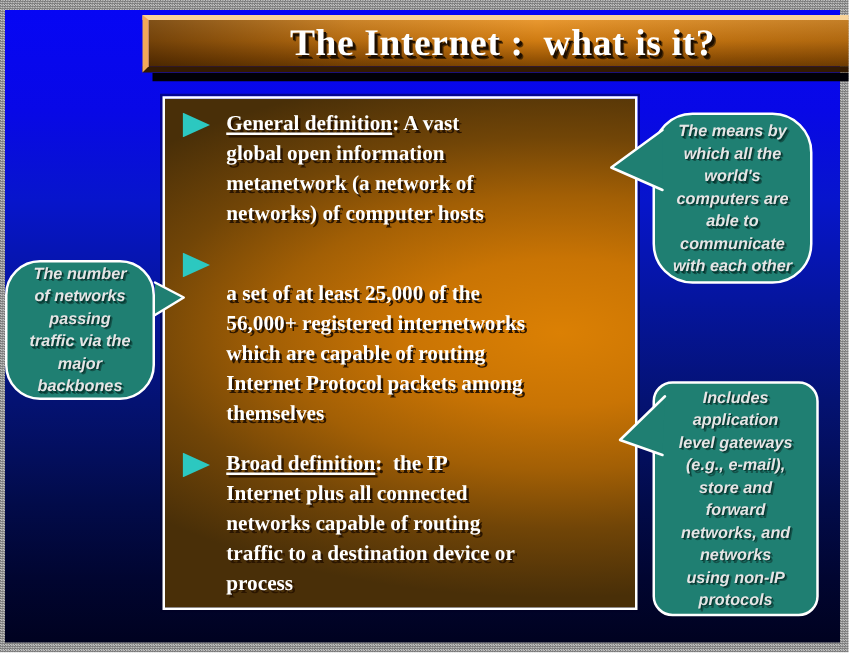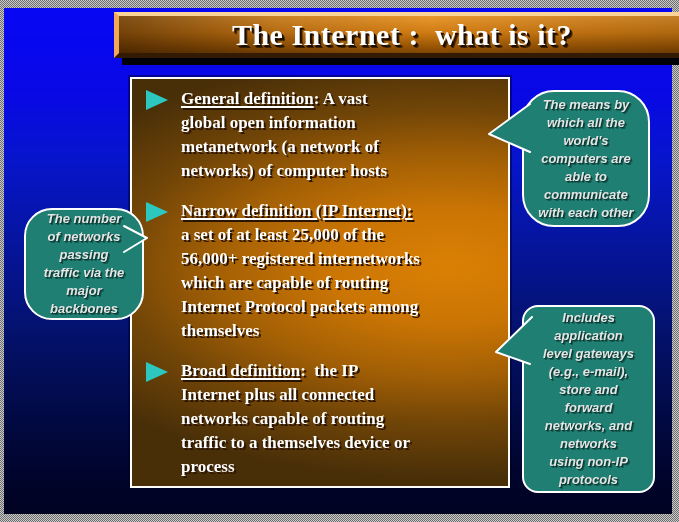--- a/index.html
+++ b/index.html
@@ -59,21 +59,21 @@
     position:absolute;z-index:3;box-sizing:border-box;
     background:#1f7f72;border:2px solid #ffffff;
     display:flex;align-items:center;justify-content:center;text-align:center;
   }
   .callout-text{
     font-weight:bold;font-style:italic;font-size:13px;line-height:18px;color:#e5e5e5;
     text-shadow:1px 1px 0 #063a33,2px 2px 0 rgba(0,0,0,.35);
     white-space:pre-wrap;
   }
   .callout-means{left:518px;top:82px;width:128px;height:137px;border-radius:32px;}
-  .callout-backbones{left:20px;top:200px;width:120px;height:112px;border-radius:28px;}
+  .callout-backbones{left:0;top:200px;width:120px;height:112px;border-radius:28px;}
   .callout-gateways{left:518px;top:297px;width:133px;height:188px;border-radius:16px;}
   .tail{position:absolute;z-index:4;overflow:visible;}
   .tail path{fill:#1f7f72;stroke:#ffffff;stroke-width:2;stroke-linejoin:round;stroke-linecap:round;}
   .tail-means{left:478px;top:86px;}
   .tail-backbones{left:110px;top:212px;}
   .tail-gateways{left:484px;top:300px;}
 </style>
 </head>
 <body>
 
@@ -89,34 +89,34 @@
       <div class="bullet-item">
         <div class="bullet-tri"></div>
         <div class="bullet-text"><span class="bullet-heading">General definition</span><span>: A vast
 global open information
 metanetwork (a network of
 networks) of computer hosts</span></div>
       </div>
 
       <div class="bullet-item">
         <div class="bullet-tri"></div>
-        <div class="bullet-text"><span class="bullet-heading">Narrow definition (IP Internet):</span><span>
+        <div class="bullet-text"><span>
 a set of at least 25,000 of the
 56,000+ registered internetworks
 which are capable of routing
 Internet Protocol packets among
 themselves</span></div>
       </div>
 
       <div class="bullet-item">
         <div class="bullet-tri"></div>
         <div class="bullet-text"><span class="bullet-heading">Broad definition</span><span>:  the IP
 Internet plus all connected
 networks capable of routing
-traffic to a themselves device or
+traffic to a destination device or
 process</span></div>
       </div>
 
     </div>
 
     <svg class="tail tail-means" width="56" height="70" viewBox="0 0 56 70">
       <path d="M 48 10 L 7 40 L 48 58"></path>
     </svg>
     <svg class="tail tail-backbones" width="48" height="48" viewBox="0 0 48 48">
       <path d="M 10 6 L 33 18 L 10 32"></path>

